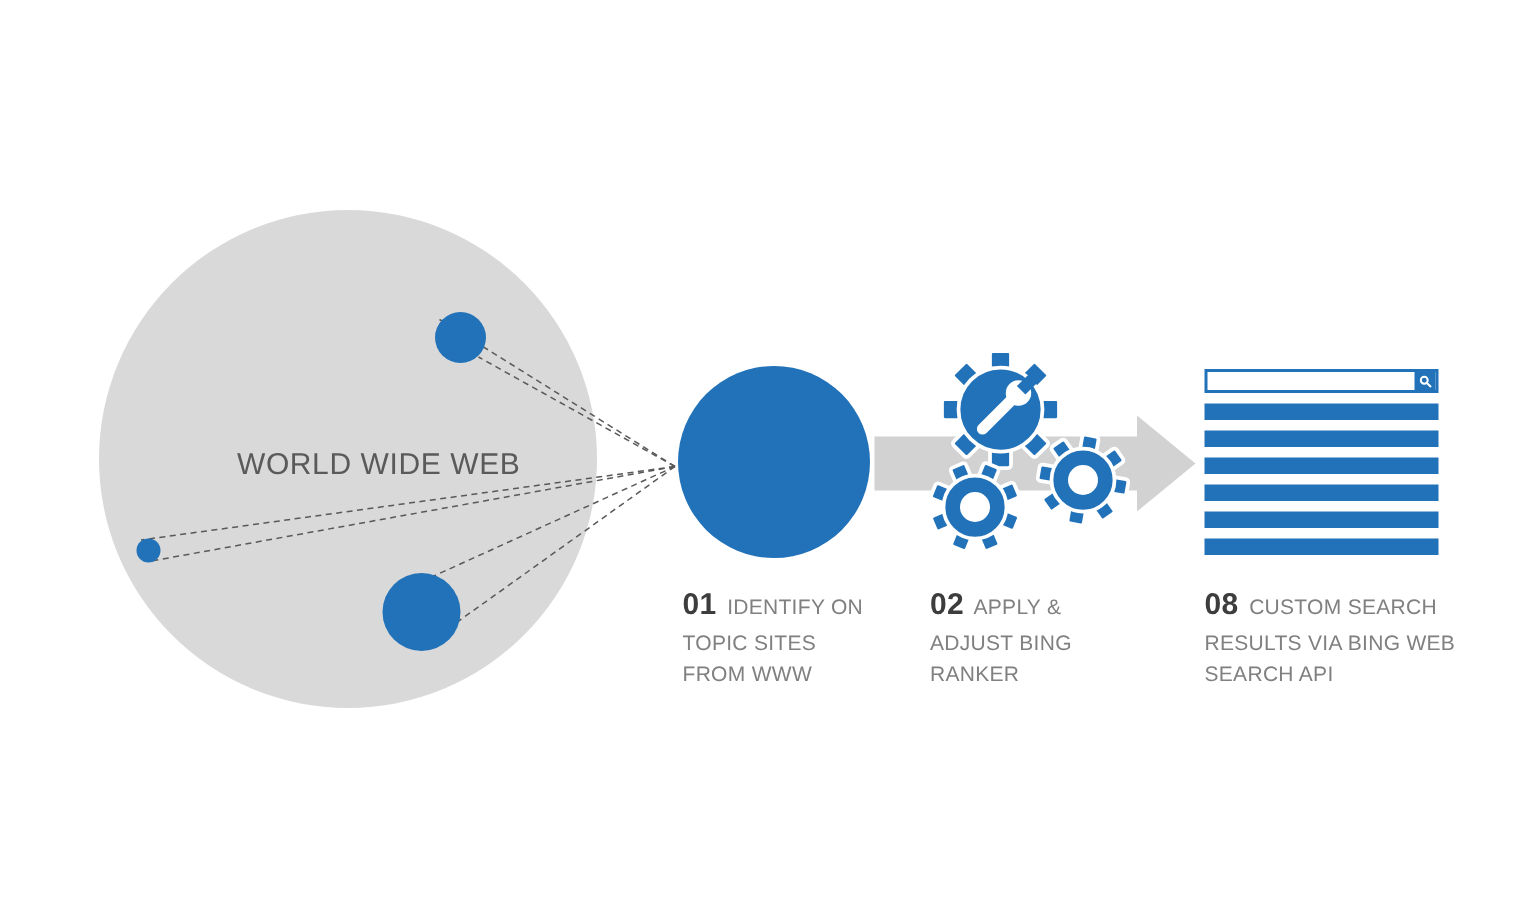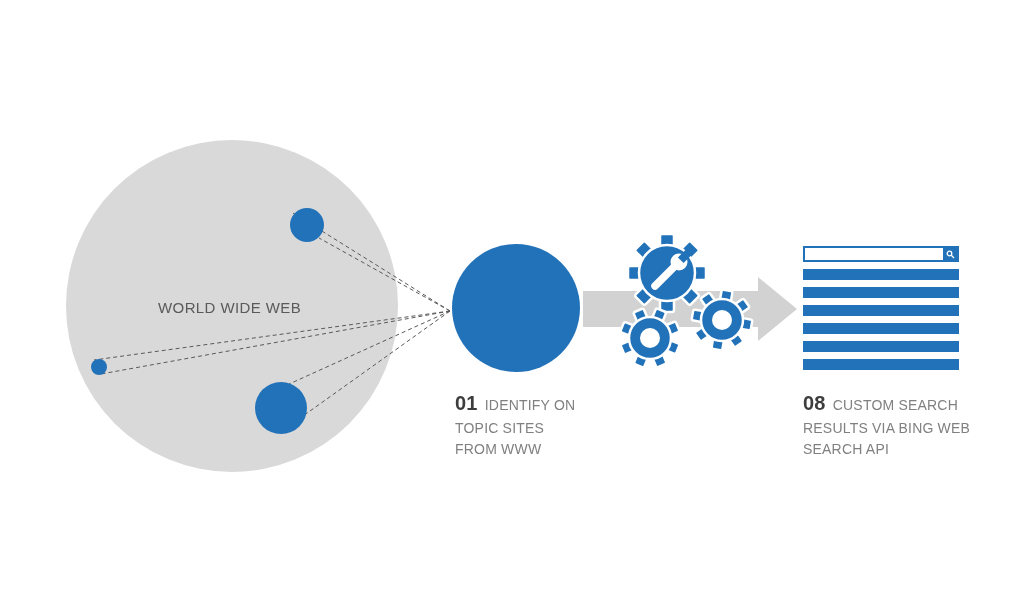--- a/index.html
+++ b/index.html
@@ -7,21 +7,21 @@
     position:relative;
     width:1024px;height:598px;
     background:#ffffff;
     font-family:"Liberation Sans", sans-serif;
     overflow:hidden;
   }
   .canvas svg.scene{position:absolute;left:0;top:0;}
 
   .www-label{
     position:absolute;left:158px;top:299px;
-    font-size:15px;color:#5a5a5a;letter-spacing:0.4px;
+    font-size:20px;color:#5a5a5a;letter-spacing:0.4px;
   }
 
   .results{position:absolute;left:803px;top:246px;width:156px;}
   .search-bar{
     position:relative;height:16px;background:#ffffff;
     border:2px solid #2272b9;box-sizing:border-box;
   }
   .search-btn{
     position:absolute;right:0;top:0;bottom:0;width:14px;
     background:#2272b9;display:flex;align-items:center;justify-content:center;
@@ -135,19 +135,23 @@
       <div class="stripe"></div>
       <div class="stripe"></div>
     </div>
   </div>
 
   <div class="step step1">
     <span class="num">01</span>
     <span class="label">IDENTIFY ON TOPIC SITES FROM WWW</span>
   </div>
 
+  <div class="step step2">
+    <span class="num">02</span>
+    <span class="label">APPLY &amp; ADJUST BING RANKER</span>
+  </div>
 
   <div class="step step3">
     <span class="num">08</span>
     <span class="label">CUSTOM SEARCH RESULTS VIA BING WEB SEARCH API</span>
   </div>
 
 </div>
 
 </body></html>

